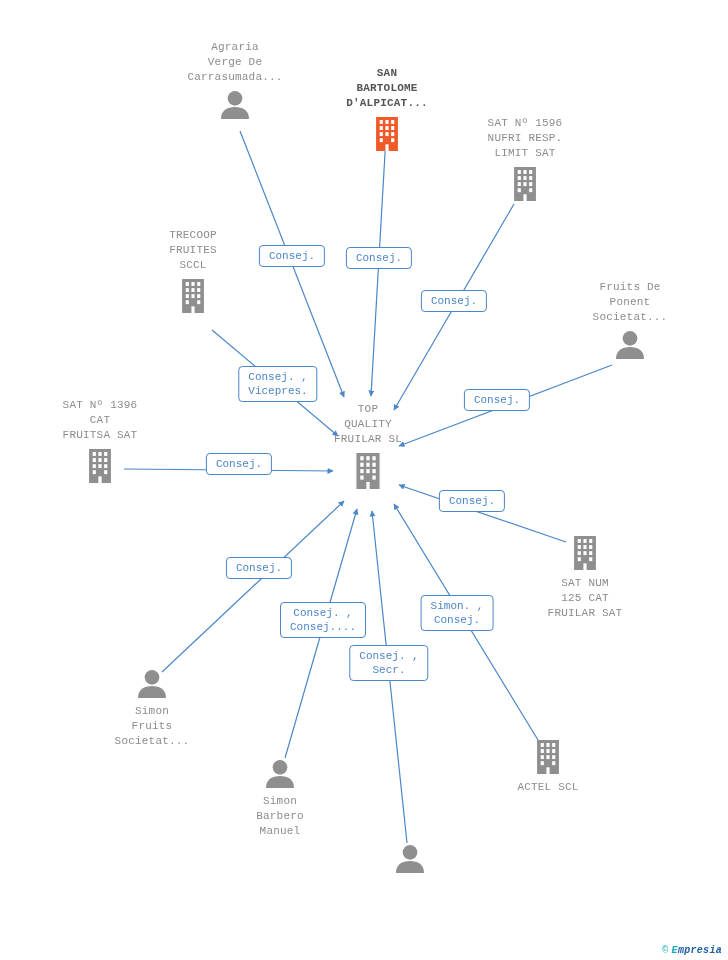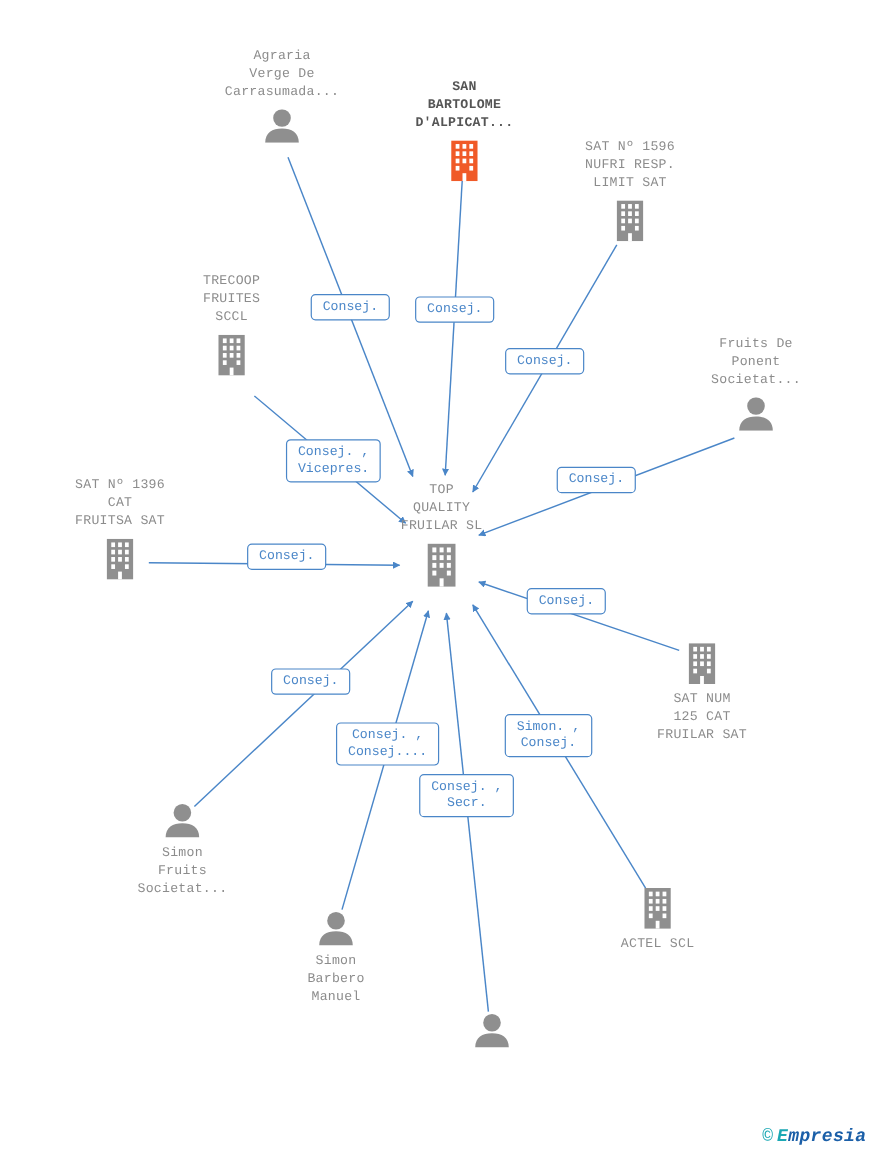--- a/index.html
+++ b/index.html
@@ -23,21 +23,21 @@
   .icon{color:var(--icon-gray);display:block;line-height:0;}
   .icon.orange{color:var(--icon-orange);}
   .node.highlight .nlabel{color:var(--text-dark);font-weight:bold;margin-top:33px;}
   .edge-label{
     position:absolute;transform:translate(-50%,-50%);
     border:1px solid var(--accent);color:var(--accent);background:#fff;
     border-radius:4px;padding:3px 9px;font-size:11px;line-height:14px;
     white-space:pre-line;text-align:center;cursor:pointer;
   }
   .logo{
-    position:absolute;right:6px;bottom:4px;font-size:15px;
+    position:absolute;right:6px;bottom:4px;font-size:10px;
     font-weight:bold;font-style:italic;letter-spacing:.3px;
   }
   .logo .copy{color:var(--logo-teal);font-weight:normal;font-style:normal;margin-right:3px;}
   .logo .initial{color:var(--logo-teal);}
   .logo .rest{color:var(--logo-blue);}
 </style>
 </head>
 <body>
 
 <div class="canvas">

